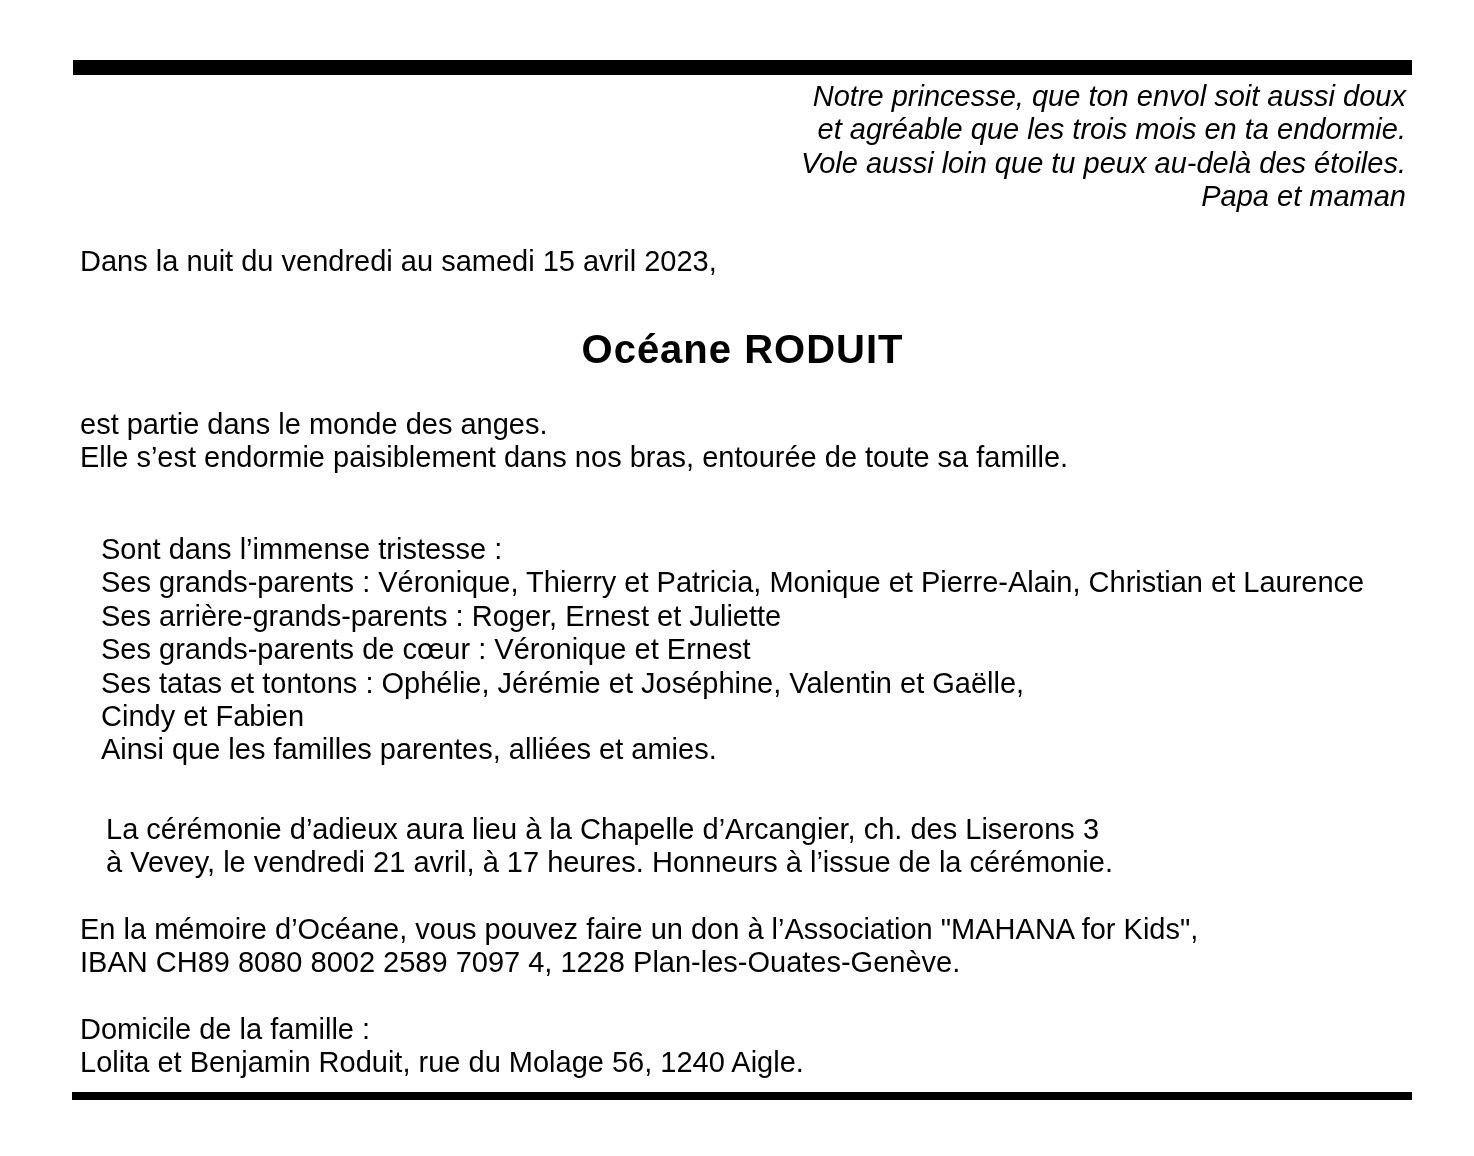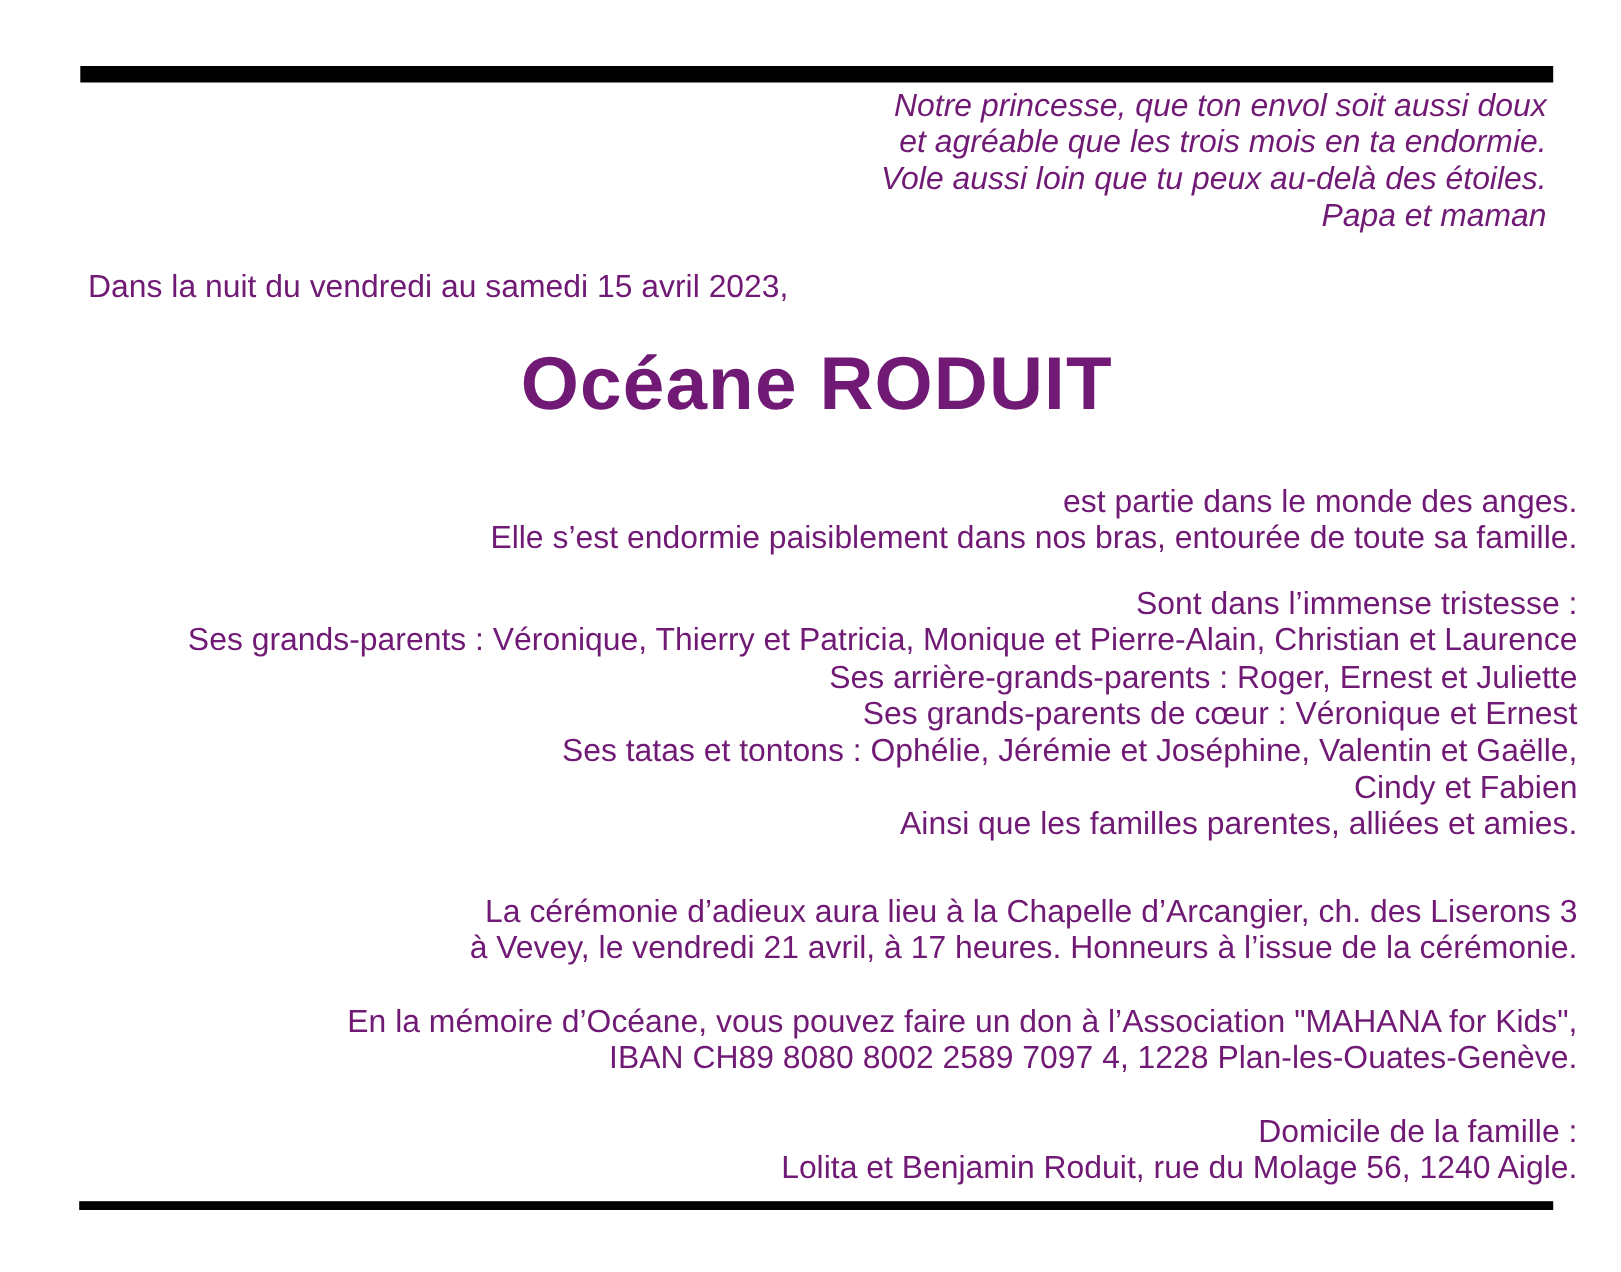--- a/index.html
+++ b/index.html
@@ -5,21 +5,21 @@
   html, body {
     margin: 0;
     padding: 0;
     background: #ffffff;
   }
   .page {
     position: relative;
     width: 1474px;
     height: 1156px;
     background: #ffffff;
-    color: #701a75;
+    color: #000000;
     font-family: "Liberation Sans", sans-serif;
     overflow: hidden;
   }
   .rule {
     position: absolute;
     background: #000000;
   }
   .rule-top {
     left: 73px;
     top: 60px;
@@ -29,53 +29,52 @@
   .rule-bottom {
     left: 72px;
     top: 1092px;
     width: 1340px;
     height: 8px;
   }
   .bodytext {
     font-size: 29px;
     line-height: 33.4px;
     white-space: nowrap;
-    text-align: right;
   }
   .epigraph {
     position: absolute;
     left: 80px;
     right: 68px;
     top: 80px;
     text-align: right;
     font-style: italic;
   }
   .date-line {
     position: absolute;
     left: 80px;
     top: 245px;
   }
   .title {
     position: absolute;
     left: 73px;
     width: 1339px;
     top: 316px;
     text-align: center;
-    font-size: 68px;
+    font-size: 40px;
     line-height: 66px;
     font-weight: bold;
     letter-spacing: 1px;
     white-space: nowrap;
   }
   .para {
     position: absolute;
     left: 80px;
     right: 40px;
   }
-  .para-passing   { top: 408px; margin-top: 32px; }
+  .para-passing   { top: 408px; }
   .para-family    { top: 533px; margin-left: 21px; }
   .para-ceremony  { top: 813px; margin-left: 26px; }
   .para-donation  { top: 913px; }
   .para-residence { top: 1013px; }
 </style>
 </head>
 <body>
 
 <div class="page">
 

